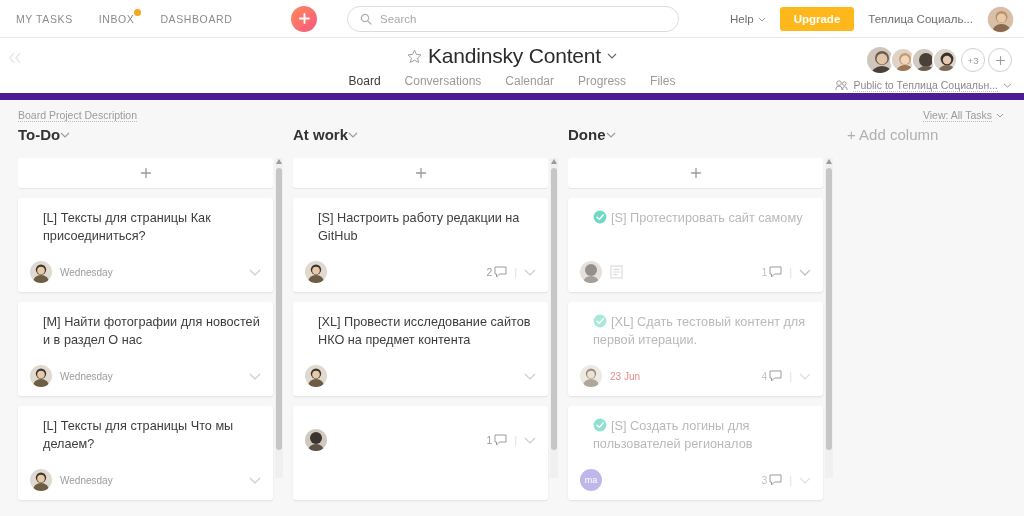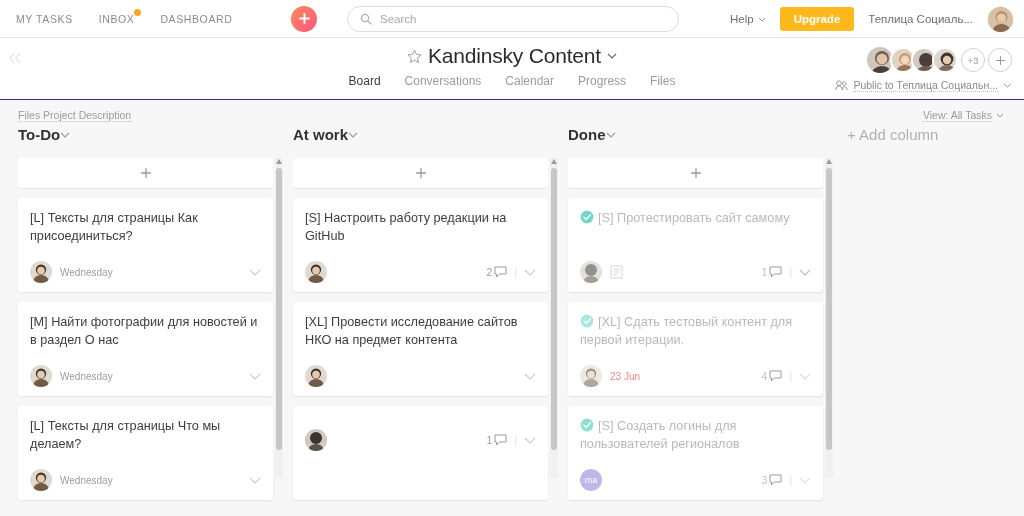--- a/index.html
+++ b/index.html
@@ -64,21 +64,21 @@
   .orgname { font-size: 11.5px; color: #6e6e6e; white-space: nowrap; }
   .av-hdr {
     width: 27px; height: 27px; border-radius: 50%;
     background: #c9a88b; border: 1px solid #fff;
     overflow: hidden; flex: 0 0 auto;
   }
 
   
   .projhdr {
     height: 62px; position: relative;
-    border-bottom: 1px solid #4c1d95;
+    border-bottom: 7px solid #4c1d95;
     background: #fff;
   }
   .collapse-ico {
     position: absolute; left: 8px; top: 14px;
     opacity: .25; cursor: pointer;
   }
   .title-wrap {
     position: absolute; left: 0; right: 0; top: 6px;
     display: flex; flex-direction: column; align-items: center;
   }
@@ -165,20 +165,21 @@
     background: #fff; border-radius: 3px;
     box-shadow: 0 1px 2px rgba(0,0,0,.09);
     padding: 11px 12px 9px 12px;
     margin-bottom: 10px; cursor: pointer;
     min-height: 94px;
     display: flex; flex-direction: column; justify-content: space-between;
   }
   .card-title {
     font-size: 12.7px; color: #3d3d3d; line-height: 1.45;
     display: block;
+    margin-left: 13px;
   }
   .card.done .card-title { color: #b9b9b9; }
   .card-title .chk { margin-right: 4px; vertical-align: -2px; display:inline-block; }
   .card-foot {
     display: flex; align-items: center; margin-top: 12px;
   }
   .cav {
     width: 22px; height: 22px; border-radius: 50%;
     overflow: hidden; flex: 0 0 auto;
   }
@@ -347,21 +348,21 @@
       <svg width="9" height="5" viewBox="0 0 9 5">
         <path d="M1 1 L4.5 4 L8 1" fill="none" stroke="#9b9b9b" stroke-width="1"></path>
       </svg>
     </div>
   </div>
 </div>
 
 <div class="board">
 
   <div class="boardtop">
-    <span class="showdesc dotted">Files Project Description</span>
+    <span class="showdesc dotted">Board Project Description</span>
     <div class="viewsel">
       <span class="dotted">View: All Tasks</span>
       <svg width="8" height="5" viewBox="0 0 8 5">
         <path d="M1 1 L4 4 L7 1" fill="none" stroke="#9b9b9b" stroke-width="1"></path>
       </svg>
     </div>
 
     <div class="colheads">
       <div class="colhead">
         <span class="colhead-title">To-Do</span>

